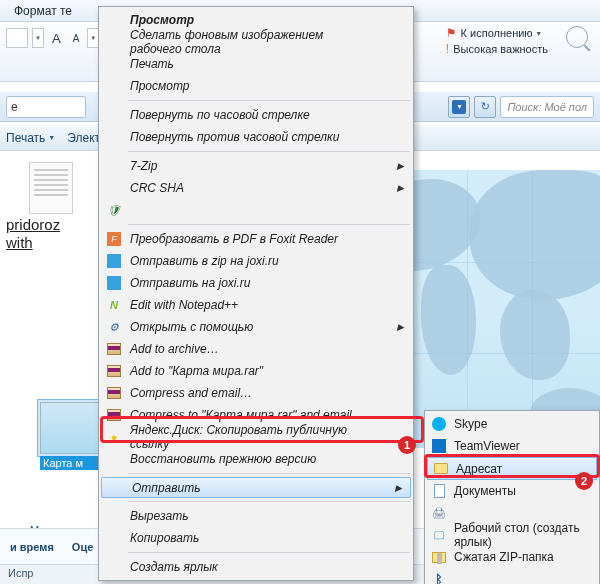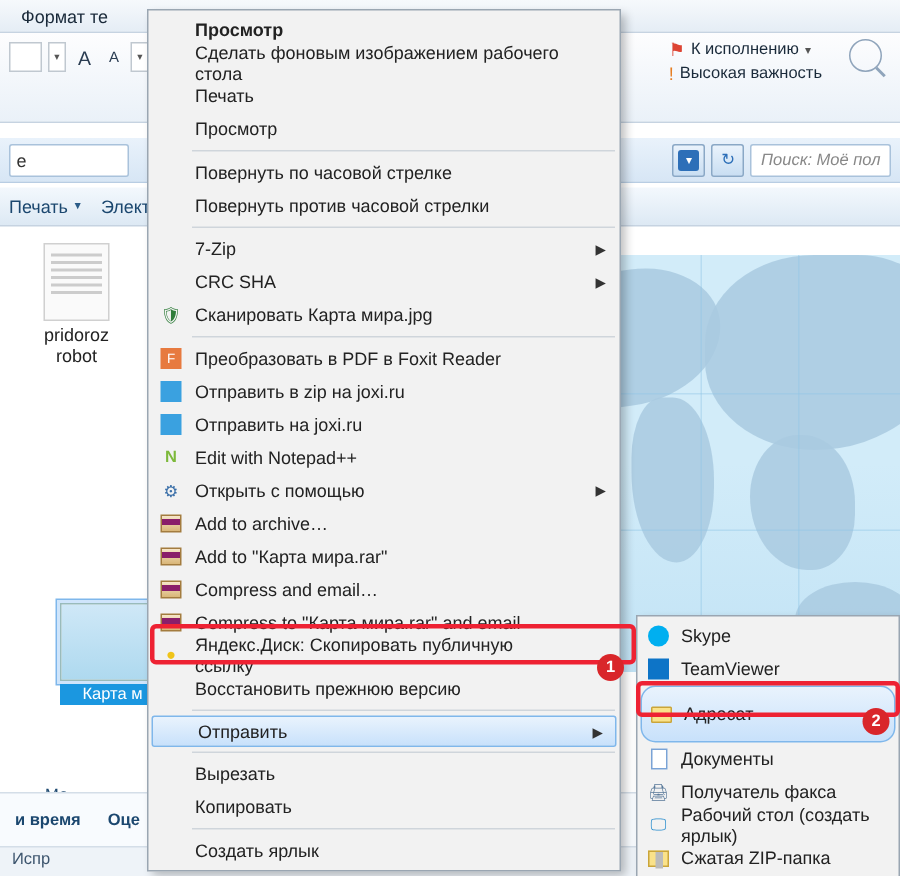--- a/index.html
+++ b/index.html
@@ -32,67 +32,67 @@
 
 .toolbar2 { position:absolute; top:125px; left:0; right:0; height:26px; background:linear-gradient(#f3f8fd, #dde9f4); border-bottom:1px solid #c6d3e1; display:flex; align-items:center; padding:0 6px; gap:12px; color:#1b476f; font-size:12px;}
 .toolbar2 span { display:flex; align-items:center; gap:3px; }
 .toolbar2 .dc{font-size:7px;color:#2b5c88;}
 
 .main-area { position:absolute; top:152px; bottom:0; left:0; right:0; background:#fff; }
 
 .file-col { position:absolute; left:6px; top:6px; bottom:0; width:90px; }
 .thumb-doc { width:44px; height:52px; border:1px solid #d0d0d0; background:#fafafa; margin:4px auto 2px; position:relative; }
 .thumb-doc::before { content:""; position:absolute; left:4px; right:4px; top:6px; height:2px; background:#ccc; box-shadow:0 5px 0 #ccc, 0 10px 0 #ccc, 0 15px 0 #ccc, 0 20px 0 #ccc, 0 25px 0 #ccc;}
-.file-label { text-align:center; font-size:12px; color:#222; line-height:1.2; }
+.file-label { text-align:left; font-size:15px; color:#222; line-height:1.2;text-decoration:underline; }
 
 .sel-thumb-wrap { position:absolute; left:40px; top:250px; width:70px; }
 .sel-thumb { width:66px; height:52px; border:1px solid #9bb; background:linear-gradient(#cfe8f7,#aed9ef); margin-bottom:2px; box-shadow:0 0 0 2px #cfe5fb, 0 0 0 3px #7fb7eb; }
-.sel-cap { background:#1b97e0; color:#fff; font-size:11px; padding:1px 3px; text-align:center; }
+.sel-cap { background:#1b97e0; color:#fff; font-size:11px; padding:1px 3px; }
 
 .mo-block { position:absolute; left:30px; top:370px; font-size:11px; color:#1b476f; }
 .mo-block div { border-bottom:1px solid #dbe7f2; padding:2px 0; }
 
 .details-row { position:absolute; left:0; right:0; bottom:20px; height:36px; border-top:1px solid #d4dee8; background:#f8fbfe; display:flex; align-items:center; padding:0 10px; gap:18px; font-size:11px; color:#3d556e; }
 .details-row b { color:#1b476f; font-weight:700; }
 
 .status-bar { position:absolute; left:0; right:0; bottom:0; height:20px; background:#eef3f8; border-top:1px solid #d4dee8; font-size:11px; color:#3d556e; padding:2px 8px;}
 
 .preview { position:absolute; right:0; top:152px; bottom:56px; width:200px; border-left:1px solid #d4dee8; background:#fff; overflow:hidden; }
 .preview-map { position:absolute; inset:18px 0 80px 0; background: linear-gradient(#d2ecf9 50%, #c2e3f5); }
 .continent { position:absolute; background:#a9cae0; opacity:0.85; }
 .c1 { left:-40px; top:10px; width:120px; height:90px; border-radius:40% 50% 60% 40%; transform:rotate(-8deg);}
 .c2 { left:20px; top:95px; width:55px; height:110px; border-radius:40% 55% 50% 60%; }
 .c3 { right:-30px; top:0; width:160px; height:130px; border-radius:50% 40% 60% 50%; }
 .c4 { right:30px; top:120px; width:70px; height:90px; border-radius:50% 55% 45% 60%; }
 .c5 { right:-10px; bottom:10px; width:80px; height:50px; border-radius:50%; }
 .gridl { position:absolute; background:#8fc6e5; opacity:0.4; }
 
 .ctx-menu { position:absolute; top:6px; left:98px; width:316px; background:#f2f2f2; border:1px solid #9aa6b2; box-shadow:3px 3px 6px rgba(0,0,0,0.25); z-index:30; padding:2px 1px; }
-.ctx-item { display:flex; align-items:center; height:22px; padding:0 36px 0 30px; font-size:12px; color:#222; position:relative; }
+.ctx-item { display:flex; align-items:center; height:22px; padding:0 36px 0 30px; font-size:12px; color:#222; position:relative;font-style:italic; }
 .ctx-item.bold { font-weight:700; }
 .ctx-item.highlight { background:linear-gradient(#e9f3fd,#c8e1fb); border:1px solid #7fb7eb; border-radius:2px; height:21px; margin:0 1px;}
 .ctx-sep { height:1px; background:#cfd5db; margin:3px 2px 3px 28px; }
 .ctx-icon { position:absolute; left:6px; width:16px; height:16px; display:flex; align-items:center; justify-content:center; font-size:11px;}
 .sub-arrow { position:absolute; right:8px; font-size:9px; color:#333; }
 .winrar { background:linear-gradient(#f6e5c9,#d9b678); border:1px solid #a37c3f; width:14px;height:12px;}
 .winrar::before { content:""; display:block; height:4px; background:#8a1e6a; margin-top:2px;}
 .gearicon { color:#3a6fa8;}
 .foxit { background:#e77a3f; color:#fff; width:14px;height:14px; font-size:9px; display:flex;align-items:center;justify-content:center;}
 .joxi { background:#3aa1e0; width:14px;height:14px;}
 .npp { color:#7db93b; font-weight:bold;}
 .ydisk { color:#f0c419;}
 
 .annot { position:absolute; border:3px solid #e23; border-radius:4px; z-index:40; pointer-events:none;}
 .annot1 { left:100px; top:416px; width:324px; height:27px;}
 .badge { position:absolute; width:18px; height:18px; border-radius:9px; background:#d9262a; color:#fff; font-size:11px; font-weight:bold; display:flex;align-items:center;justify-content:center; z-index:50;}
 .b1 { left:398px; top:436px; }
 
 .submenu { position:absolute; left:424px; top:410px; width:176px; background:#f2f2f2; border:1px solid #9aa6b2; box-shadow:3px 3px 6px rgba(0,0,0,0.25); z-index:35; padding:2px 1px;}
 .sub-item { display:flex; align-items:center; height:22px; padding:0 8px 0 28px; font-size:12px; color:#222; position:relative;}
-.sub-item.highlight { background:linear-gradient(#e9f3fd,#c8e1fb); border:1px solid #7fb7eb; border-radius:10px; height:38px; margin:0 1px;}
+.sub-item.highlight { background:linear-gradient(#e9f3fd,#c8e1fb); border:1px solid #7fb7eb; border-radius:0; height:23px; margin:0 1px;}
 .sub-icon { position:absolute; left:5px; width:16px;height:16px; display:flex;align-items:center;justify-content:center; font-size:11px;}
 .annot2 { left:424px; top:454px; width:176px; height:24px;}
 .b2 { left:575px; top:472px;}
 .skype { background:#00aff0; border-radius:8px; width:14px;height:14px;}
 .tv { background:#0d74c7; width:14px;height:14px;}
 .folder { background:#fae28a; border:1px solid #caa53a; width:14px;height:11px; border-radius:1px;}
 .docic { background:#fff; border:1px solid #7aa3d6; width:11px;height:14px;}
 .faxic { color:#5a7a9a;}
 .deskic { color:#2d8fce;}
 .zipfold { background:#fae28a; border:1px solid #caa53a; width:14px;height:11px;}
@@ -150,21 +150,21 @@
       <span class="dc">▼</span>
     </span>
   <span>
       <span>Элект</span>
     </span>
 </div>
 
 <div class="main-area">
   <div class="file-col">
     <div class="thumb-doc"></div>
-    <div class="file-label"><span>pridoroz</span><br><span>robot</span></div>
+    <div class="file-label"><span>pridoroz</span><br><span>with</span></div>
   </div>
   <div class="sel-thumb-wrap">
     <div class="sel-thumb"></div>
     <div class="sel-cap">Карта м</div>
   </div>
   <div class="mo-block">
     <div>Мо</div>
     <div>пользу</div>
   </div>
 </div>
@@ -202,21 +202,20 @@
   <div class="ctx-item">
       <span>7-Zip</span>
       <span class="sub-arrow">▶</span>
     </div>
   <div class="ctx-item">
       <span>CRC SHA</span>
       <span class="sub-arrow">▶</span>
     </div>
   <div class="ctx-item">
       <span class="ctx-icon" style="color:#2f7d3a">🛡</span>
-      <span>Сканировать Карта мира.jpg</span>
     </div>
   <div class="ctx-sep"></div>
   <div class="ctx-item">
       <span class="ctx-icon">
         <span class="foxit">F</span>
       </span>
       <span>Преобразовать в PDF в Foxit Reader</span>
     </div>
   <div class="ctx-item">
       <span class="ctx-icon">
@@ -304,21 +303,20 @@
       <span>Адресат</span>
     </div>
   <div class="sub-item">
       <span class="sub-icon">
         <span class="docic"></span>
       </span>
       <span>Документы</span>
     </div>
   <div class="sub-item">
       <span class="sub-icon faxic">🖨</span>
-      <span>Получатель факса</span>
     </div>
   <div class="sub-item">
       <span class="sub-icon deskic">🖵</span>
       <span>Рабочий стол (создать ярлык)</span>
     </div>
   <div class="sub-item">
       <span class="sub-icon">
         <span class="zipfold"></span>
       </span>
       <span>Сжатая ZIP-папка</span>

